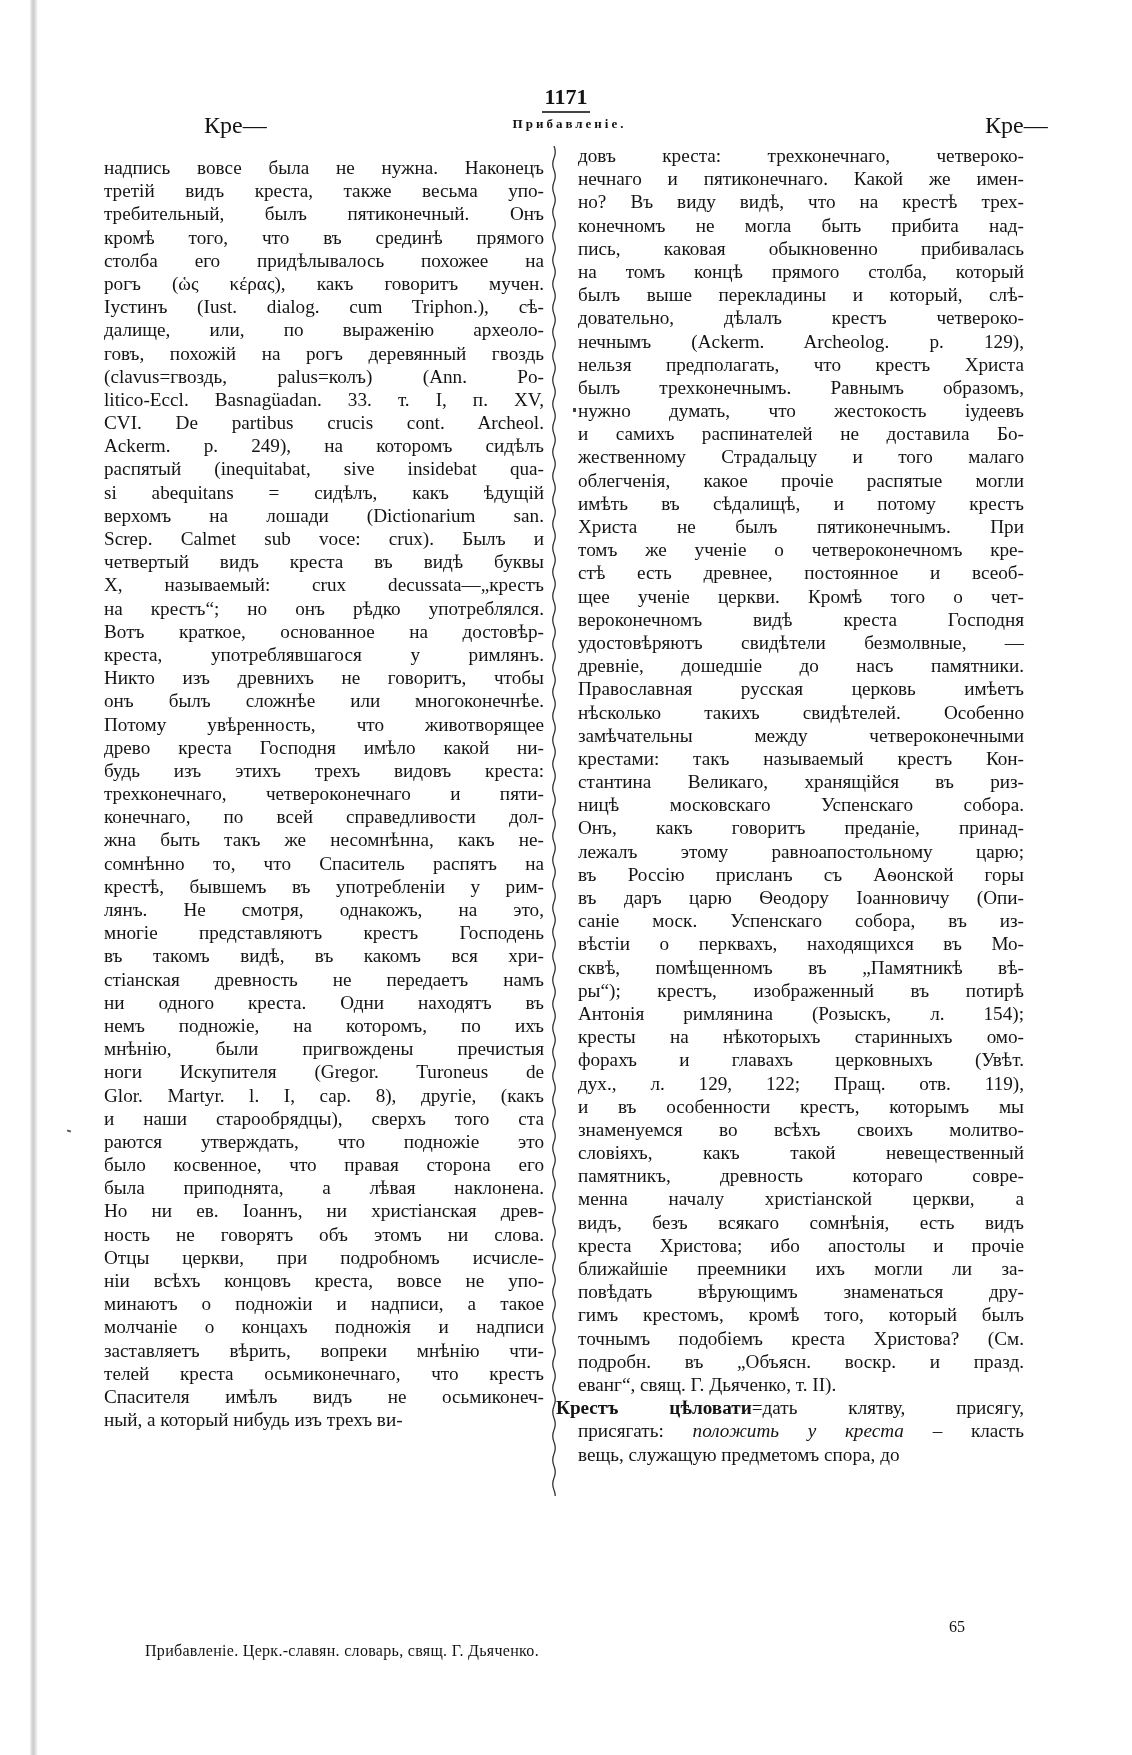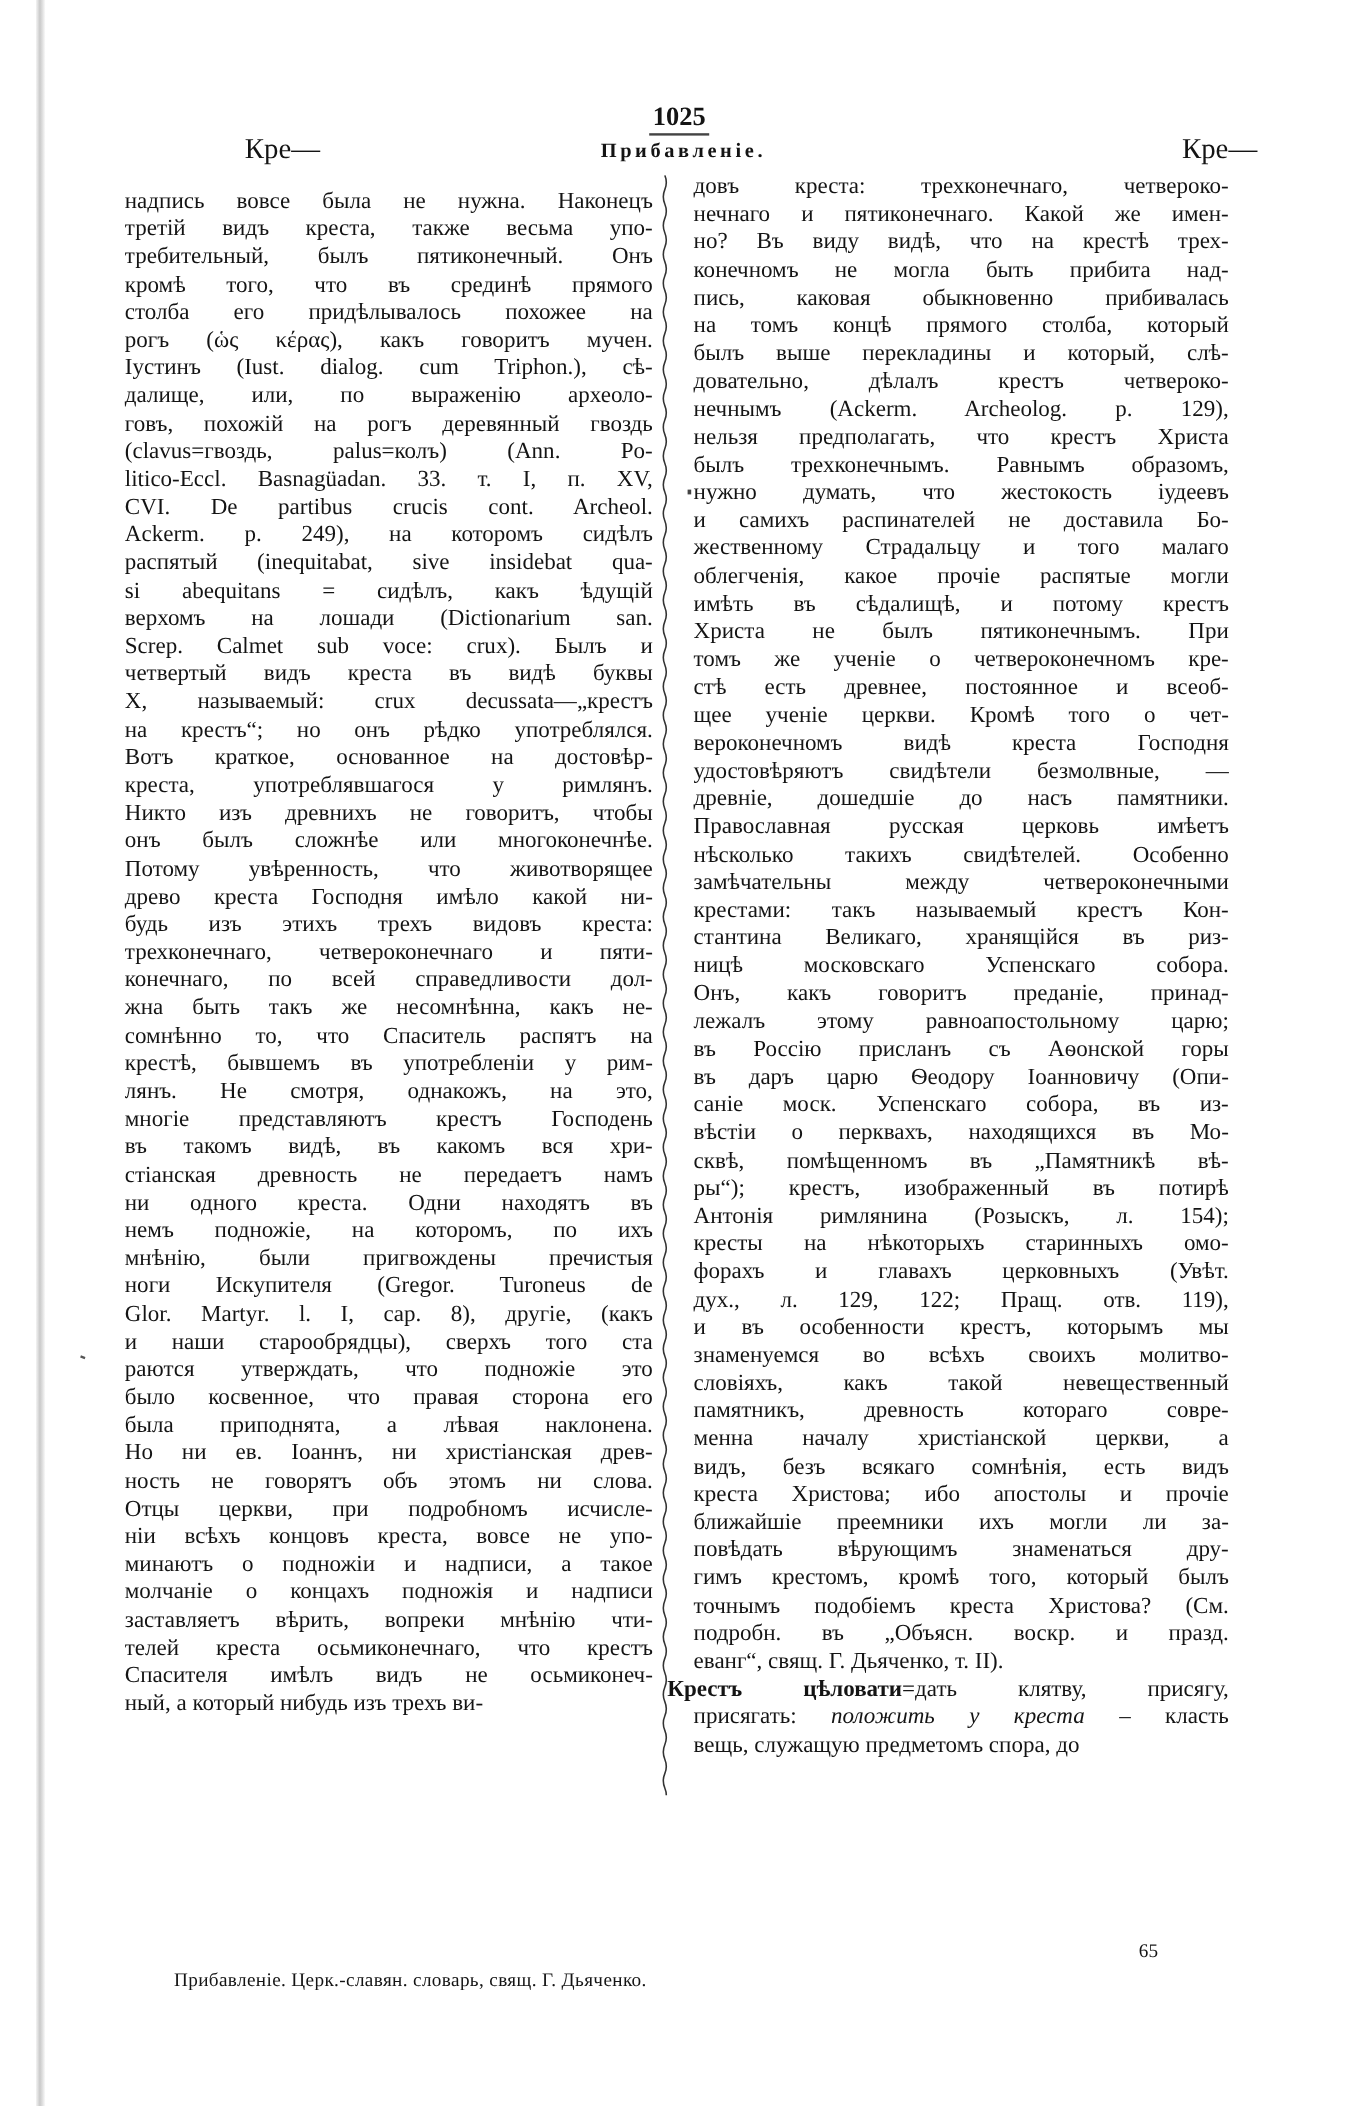--- a/index.html
+++ b/index.html
@@ -7,21 +7,21 @@
          font-family: "DejaVu Serif", "Liberation Serif", serif; color: #141414; }
   .binding-edge { position: absolute; left: 30px; top: 0; width: 8px; height: 1755px;
          background: linear-gradient(to right, #f4f4f4, #c9c9c9 40%, #e2e2e2 70%, #ffffff); }
   .page-number { position: absolute; left: 0; width: 1132px; top: 84px; text-align: center;
          font-family: "Liberation Serif", serif; font-weight: bold; font-size: 22px; letter-spacing: 0px; }
   .page-number span { display: inline-block; border-bottom: 2px solid #444; padding: 0 3px 1px 3px; }
   .running-head { position: absolute; top: 112px; left: 12px; width: 1132px; height: 30px; margin-left: 48px; }
   .rh-left { position: absolute; left: 144px; top: 0; font-family: "Liberation Serif", serif; font-size: 24px; }
   .rh-right { position: absolute; left: 925px; top: 0; font-family: "Liberation Serif", serif; font-size: 24px; }
   .rh-center { position: absolute; left: 0; width: 1019px; text-align: center; top: 4px;
-         font-family: "Liberation Serif", serif; font-weight: bold; font-size: 17px; letter-spacing: 3px; }
+         font-family: "Liberation Serif", serif; font-weight: bold; font-size: 13px; letter-spacing: 3px; }
   .column { position: absolute; top: 144px; }
   .col-left { left: 104px; width: 440px; margin-top: 12px; }
   .col-right { left: 578px; width: 446px; }
   .line { display: block; height: 23.2px; line-height: 23.2px; font-size: 19.2px;
           white-space: nowrap; text-align: justify; text-align-last: justify; font-family: "Liberation Serif", serif; }
   .line.last { text-align-last: left; }
   .line.hang { margin-left: -22px; }
   .line i { font-style: italic; }
   .line b { font-weight: bold; }
   .divider { position: absolute; left: 551px; top: 146px; width: 6px; height: 1350px; }
@@ -30,21 +30,21 @@
   .footer-text { position: absolute; left: 0; top: 0; letter-spacing: 0.3px; margin-top: 24px; }
   .footer-sheet { position: absolute; right: 0; top: 0; }
   .margin-mark { position: absolute; left: 67px; top: 1130px; width: 4px; height: 2px; background: #555; transform: rotate(20deg); }
   .margin-tick { position: absolute; left: 573px; top: 408px; width: 3px; height: 4px; background: #444; }
 </style>
 </head>
 <body>
 
 <div class="binding-edge"></div>
 
-<div class="page-number"><span>1025</span></div>
+<div class="page-number"><span>1171</span></div>
 
 <div class="running-head">
   <span class="rh-left">Кре—</span>
   <span class="rh-center">Прибавленіе.</span>
   <span class="rh-right">Кре—</span>
 </div>
 
 <div class="column col-left" id="col-left">
     <span class="line">надпись вовсе была не нужна. Наконецъ</span>
     <span class="line">третій видъ креста, также весьма упо-</span>

